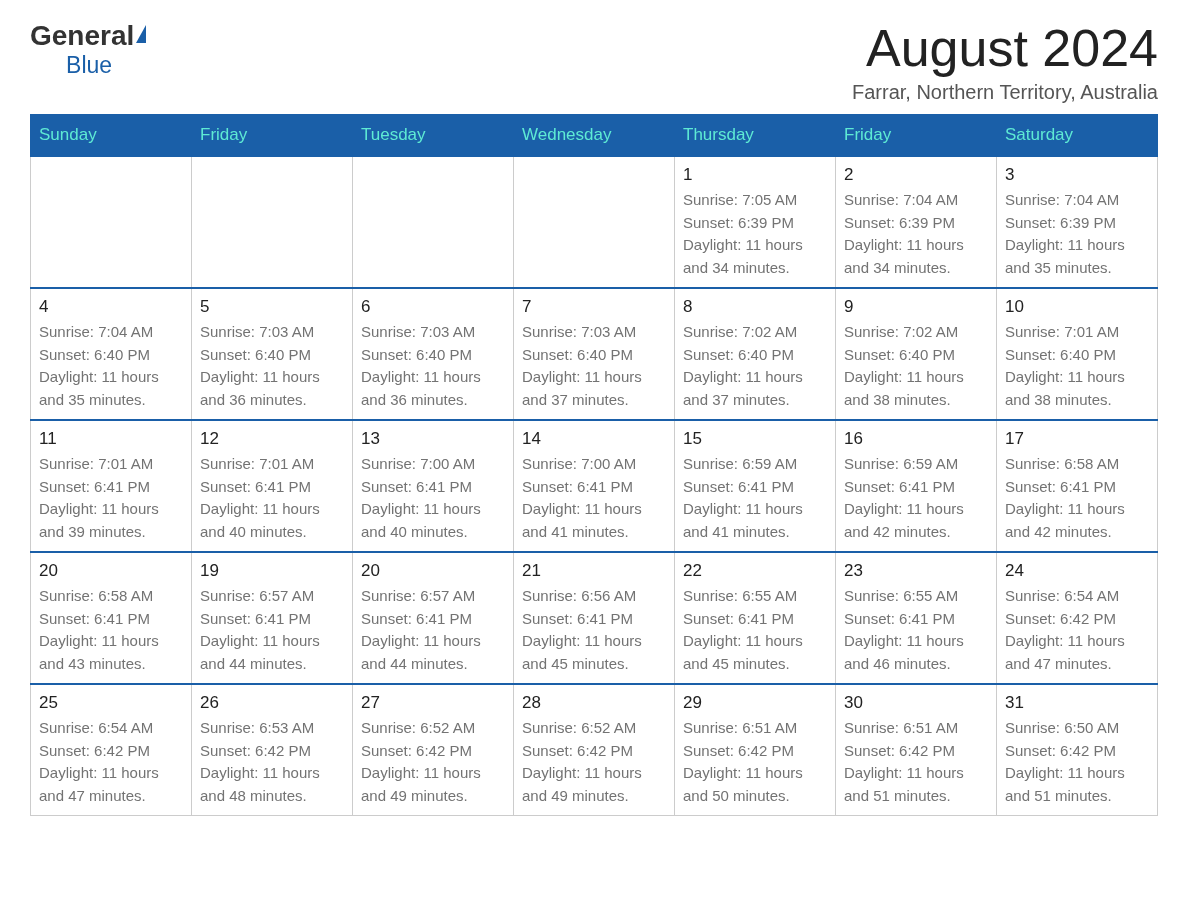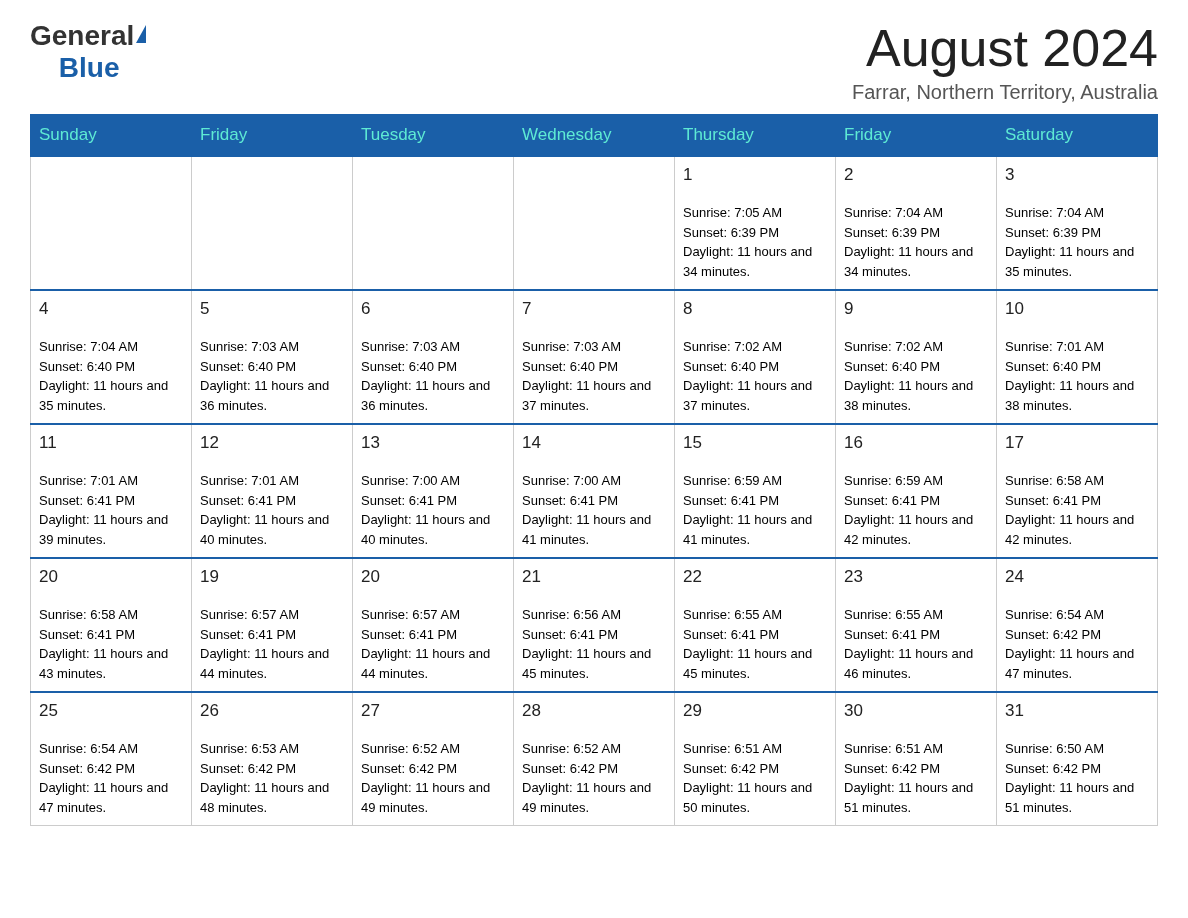--- a/index.html
+++ b/index.html
@@ -35,22 +35,22 @@
       border-left: 10px solid transparent;
       border-right: 0px solid transparent;
       border-bottom: 18px solid #1a5fa8;
       display: inline-block;
       margin: 0 2px;
       position: relative;
       top: -2px;
     }
     .logo-blue {
       color: #1a5fa8;
-      font-size: 28px;
-      font-weight: bold;
+      font-size: 23px;
+      font-weight: normal;
     }
     .title-block {
       text-align: right;
       margin-left: 13px;
     }
     .month-title {
       font-size: 52px;
       font-weight: normal;
       color: #222;
       line-height: 1.1;
@@ -90,24 +90,23 @@
       background: #fff;
     }
     .day-number {
       font-size: 17px;
       font-weight: normal;
       color: #222;
       margin-bottom: 4px;
       display: block;
     }
     .day-info {
-      font-size: 13px;
+      font-size: 15px;
       line-height: 1.5;
-      color: #000000;
-      margin-top: 18px;
+      color: #737373;
     }
   </style>
 </head>
 <body>
 
 <div class="header">
   <div class="logo">
     <div class="logo-text">
       <span class="logo-general">General</span>
       <span class="logo-triangle"></span>

